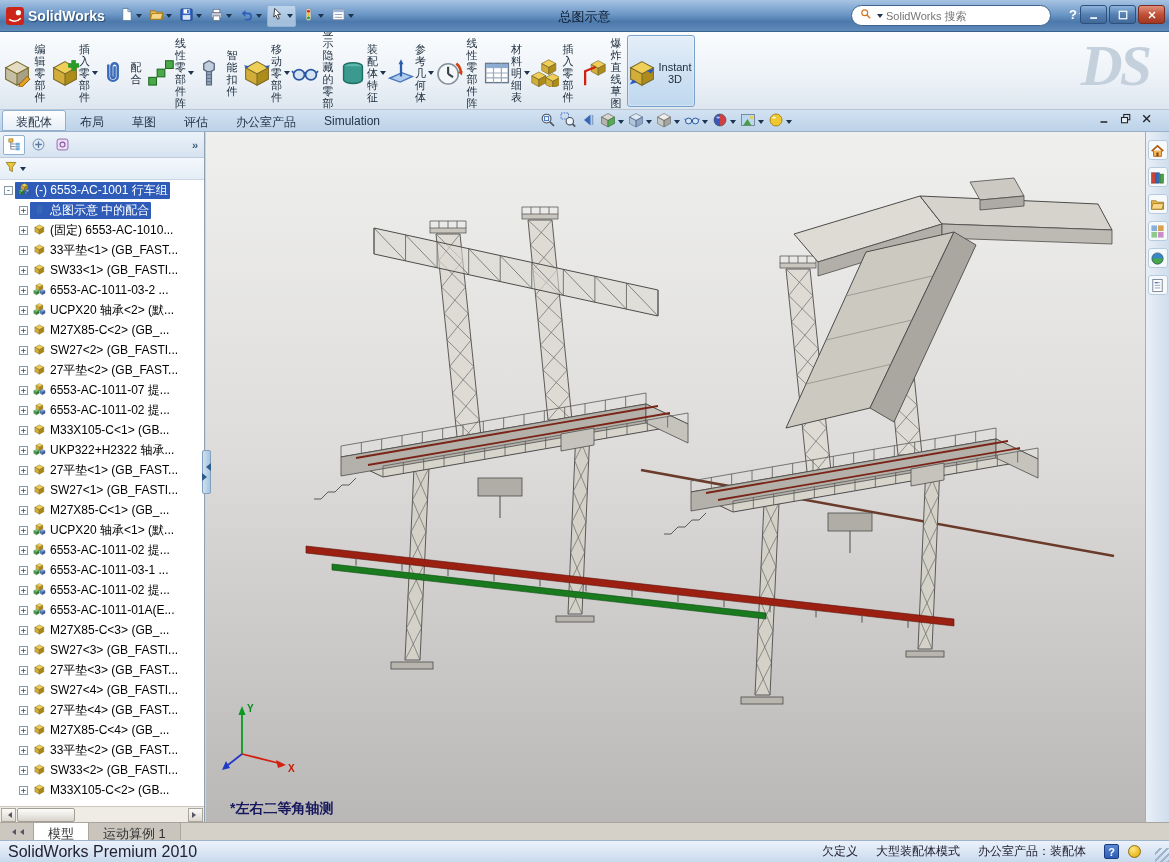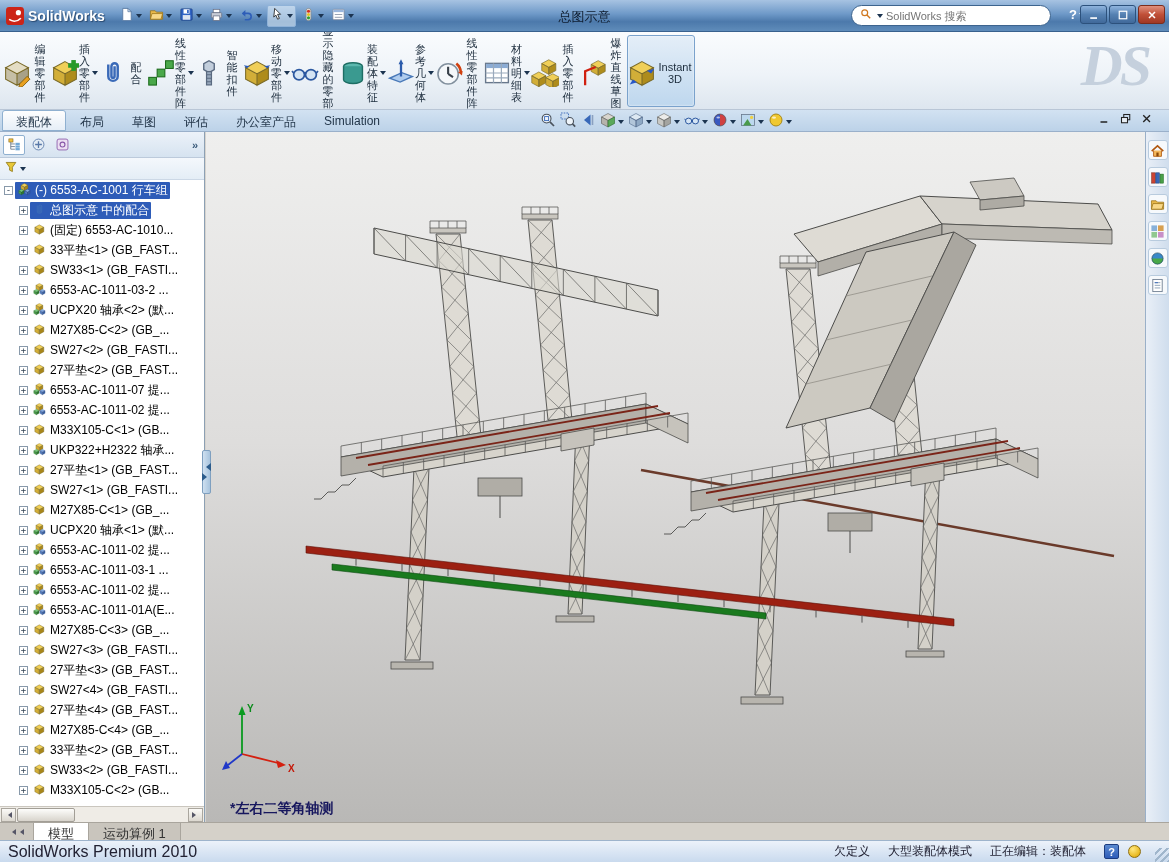--- a/index.html
+++ b/index.html
@@ -1462,20 +1462,20 @@
         <span class="sheet-tab active">模型</span>
         <span class="sheet-tab">运动算例 1</span>
       </span>
   </div>
 
   <div class="statusbar">
     <span class="sb-left">SolidWorks Premium 2010</span>
     <div class="sb-right" id="sb-right">
         <span class="sb-item">欠定义</span>
         <span class="sb-item">大型装配体模式</span>
-        <span class="sb-item">正在编辑：装配体</span>
+        <span class="sb-item">办公室产品：装配体</span>
         <span class="help-box">?</span>
       </div>
     <span class="quicktip"></span>
     <span class="grip"></span>
   </div>
 
 </div>
 
 </body></html>

